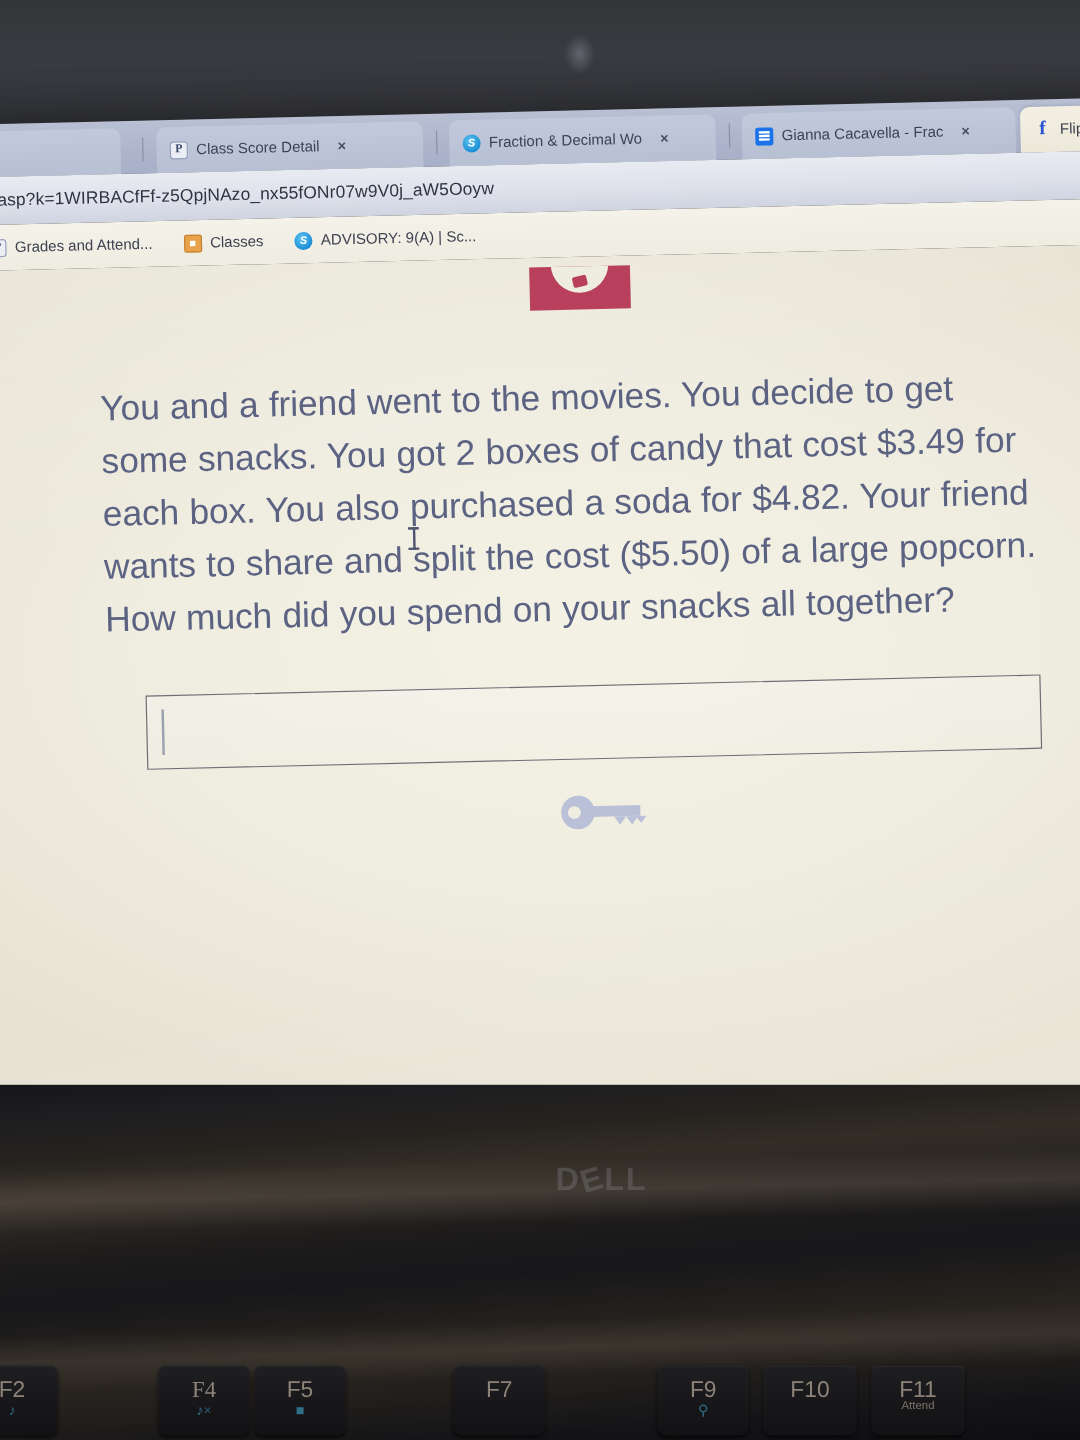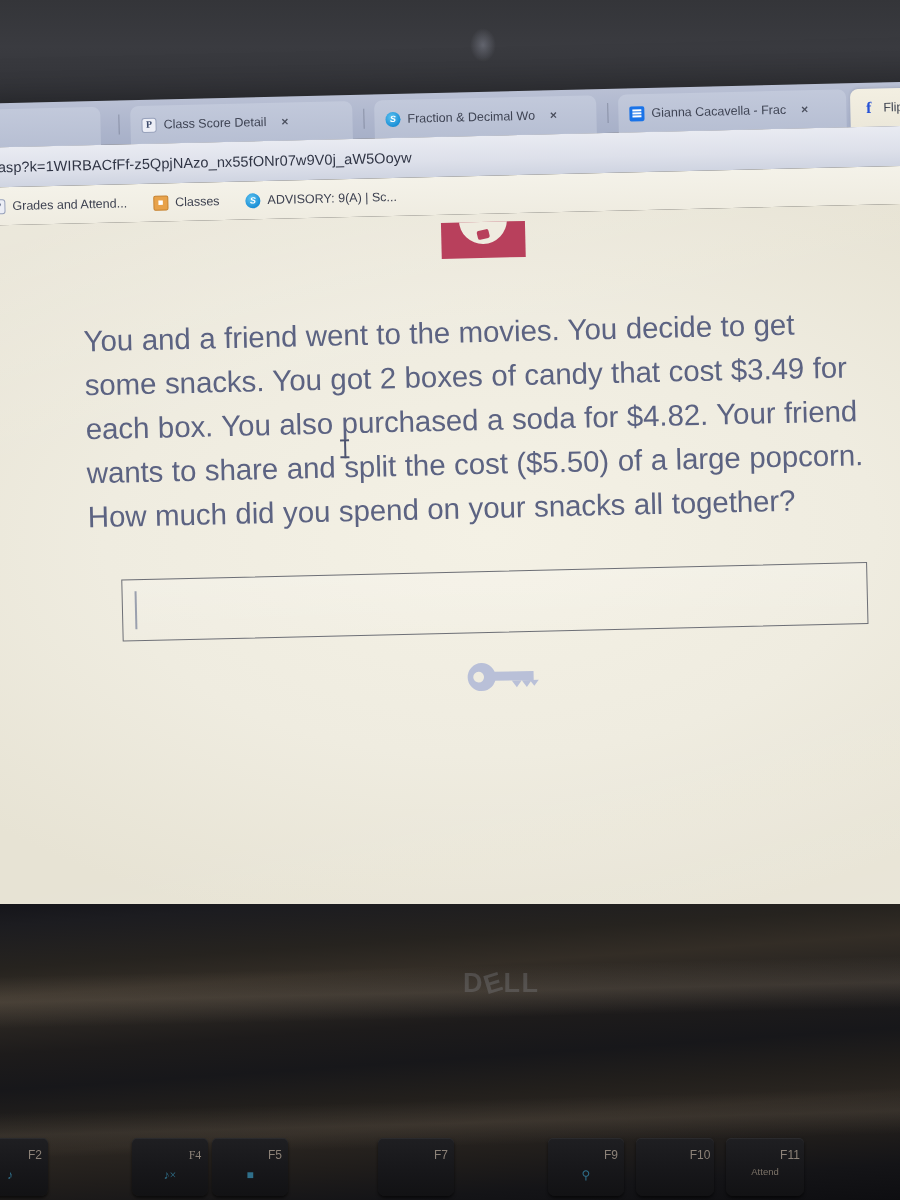--- a/index.html
+++ b/index.html
@@ -208,21 +208,21 @@
     position:absolute; left:0; top:1138px; width:900px; height:62px;
   }
   .key{
     position:absolute; top:0; height:58px;
     background:linear-gradient(180deg,#1f1f22 0%,#17171a 55%,#121214 100%);
     border-radius:5px 5px 7px 7px;
     box-shadow:inset 0 1px 0 rgba(255,255,255,.05), 0 2px 3px rgba(0,0,0,.6);
   }
   .key .kl{
     position:absolute; left:50%; top:10px; transform:translateX(-50%);
-    font-size:12px; color:#8c8278; font-weight:400; white-space:nowrap;margin-left:25px;
+    font-size:19px; color:#8c8278; font-weight:400; white-space:nowrap;
   }
   .key .ksub{
     position:absolute; left:50%; top:28px; transform:translateX(-50%);
     font-size:9.5px; color:#7d7469; white-space:nowrap;
   }
   .key .kglyph{
     position:absolute; left:50%; top:30px; transform:translateX(-50%);
     font-size:12px; color:#2f6f8a;
   }
 </style>

